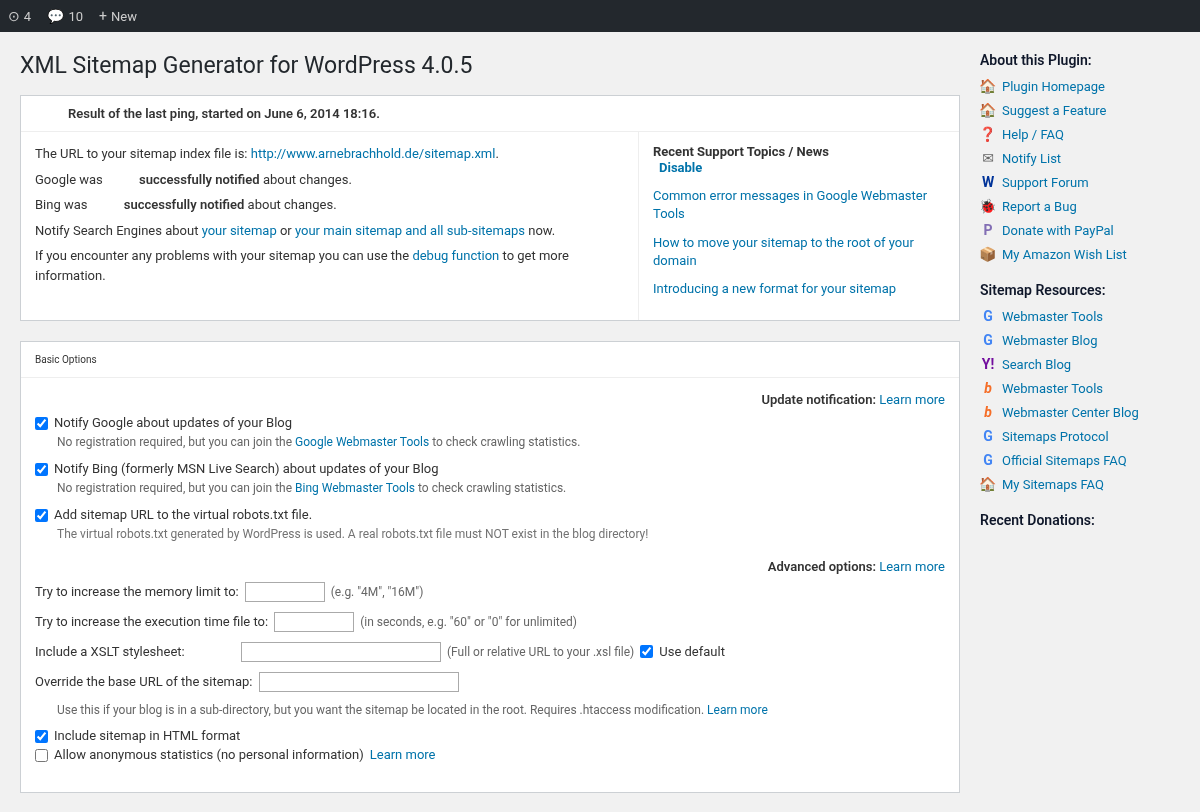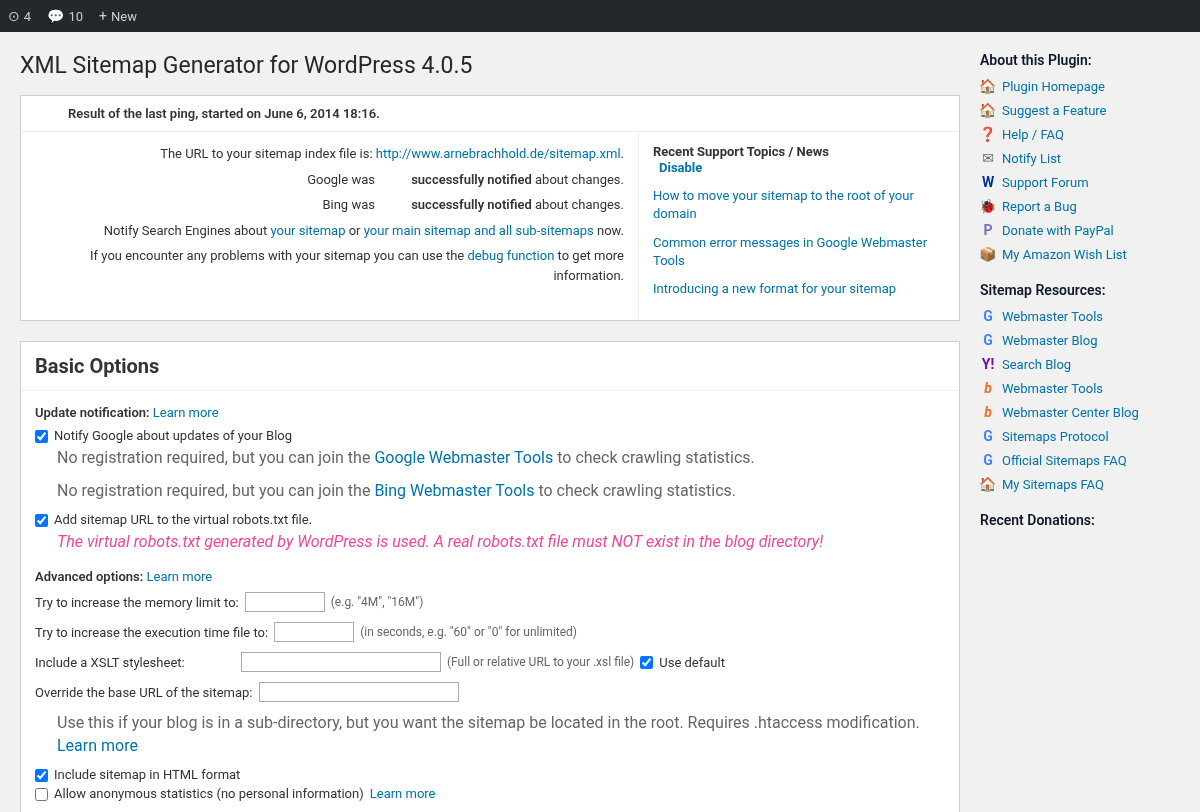--- a/index.html
+++ b/index.html
@@ -40,46 +40,46 @@
     }
     .ping-result-header {
       padding: 10px 14px; border-bottom: 1px solid #eee; font-size: 13px; font-weight: 400;
     }
     .ping-result-body {
       display: flex; gap: 0;
     }
     .ping-left {
       flex: 1; padding: 12px 14px; border-right: 1px solid #eee;
     }
-    .ping-left p { margin-bottom: 6px; line-height: 1.5; text-align: right; }
+    .ping-left p { margin-bottom: 6px; line-height: 1.5; }
     .ping-right { width: 320px; padding: 12px 14px; }
     .ping-right-title { font-size: 13px; font-weight: 700; margin-bottom: 8px; }
     .ping-right-title a { color: #c00; font-size: 12px; margin-left: 6px; }
     .ping-right a { color: #0073aa; text-decoration: none; display: block; margin-bottom: 10px; line-height: 1.4; font-size: 13px; }
 
     a { color: #0073aa; text-decoration: none; }
     strong { font-weight: 600; padding-left: 33px; }
 
     
     .section-box {
       background: #fff; border: 1px solid #ccd0d4; padding: 0; margin-bottom: 20px;
     }
     .section-title {
-      font-size: 20px; font-weight: 700; padding: 12px 14px; border-bottom: 1px solid #eee; background: #fff;
+      font-size: 10px; font-weight: 400; padding: 12px 14px; border-bottom: 1px solid #eee; background: #fff;
     }
     .section-body { padding: 14px; }
 
     .option-group { margin-bottom: 16px; }
-    .option-label { font-weight: 600; margin-bottom: 8px; }
+    .option-label { font-weight: 600; margin-bottom: 8px; text-align: right; }
     .option-label a { font-weight: 400; }
 
     .checkbox-row { display: flex; align-items: flex-start; gap: 6px; margin-bottom: 4px; }
     .checkbox-row input[type="checkbox"] { margin-top: 2px; }
-    .helper-text { font-size: 16px; color: #666; margin-left: 22px; margin-bottom: 10px; line-height: 1.4; }
-    .helper-text.warning { color: #ec4899; font-style: italic; }
+    .helper-text { font-size: 12px; color: #666; margin-left: 22px; margin-bottom: 10px; line-height: 1.4; }
+    .helper-text.warning { color: #737373; }
 
     .field-row { display: flex; align-items: center; gap: 6px; margin-bottom: 10px; }
     .field-row label { min-width: 200px; }
     .field-row input[type="text"] { width: 80px; border: 1px solid #aaa; padding: 2px 4px; font-size: 12px; }
     .field-row .hint { color: #666; font-size: 12px; }
     .field-wide { width: 200px !important; }
 
     
     .sidebar-section { margin-bottom: 20px; }
     .sidebar-title { font-size: 14px; font-weight: 600; margin-bottom: 10px; color: #0f172a; }
@@ -139,22 +139,22 @@
           </p>
           <p>
             If you encounter any problems with your sitemap you can use the <a href="#">debug function</a> to get more information.
           </p>
         </div>
         <div class="ping-right">
           <div class="ping-right-title">
             <span>Recent Support Topics / News</span>
             <a href="#">Disable</a>
           </div>
+          <a href="#">Common error messages in Google Webmaster Tools</a>
           <a href="#">How to move your sitemap to the root of your domain</a>
-          <a href="#">Common error messages in Google Webmaster Tools</a>
           <a href="#">Introducing a new format for your sitemap</a>
         </div>
       </div>
     </div>
 
     <div class="section-box">
       <div class="section-title">Basic Options</div>
       <div class="section-body">
 
         <div class="option-group">
@@ -164,20 +164,24 @@
           </div>
 
           <div class="checkbox-row">
             <input type="checkbox" checked="" style="">
             <label>Notify Google about updates of your Blog</label>
           </div>
           <div class="helper-text">
             <span>No registration required, but you can join the </span><a href="#">Google Webmaster Tools</a><span> to check crawling statistics.</span>
           </div>
 
+          <div class="checkbox-row">
+            <input type="checkbox" checked="" style="">
+            <label>Notify Bing (formerly MSN Live Search) about updates of your Blog</label>
+          </div>
           <div class="helper-text">
             <span>No registration required, but you can join the </span><a href="#">Bing Webmaster Tools</a><span> to check crawling statistics.</span>
           </div>
 
           <div class="checkbox-row">
             <input type="checkbox" checked="" style="">
             <label>Add sitemap URL to the virtual robots.txt file.</label>
           </div>
           <div class="helper-text warning">The virtual robots.txt generated by WordPress is used. A real robots.txt file must NOT exist in the blog directory!</div>
         </div>

